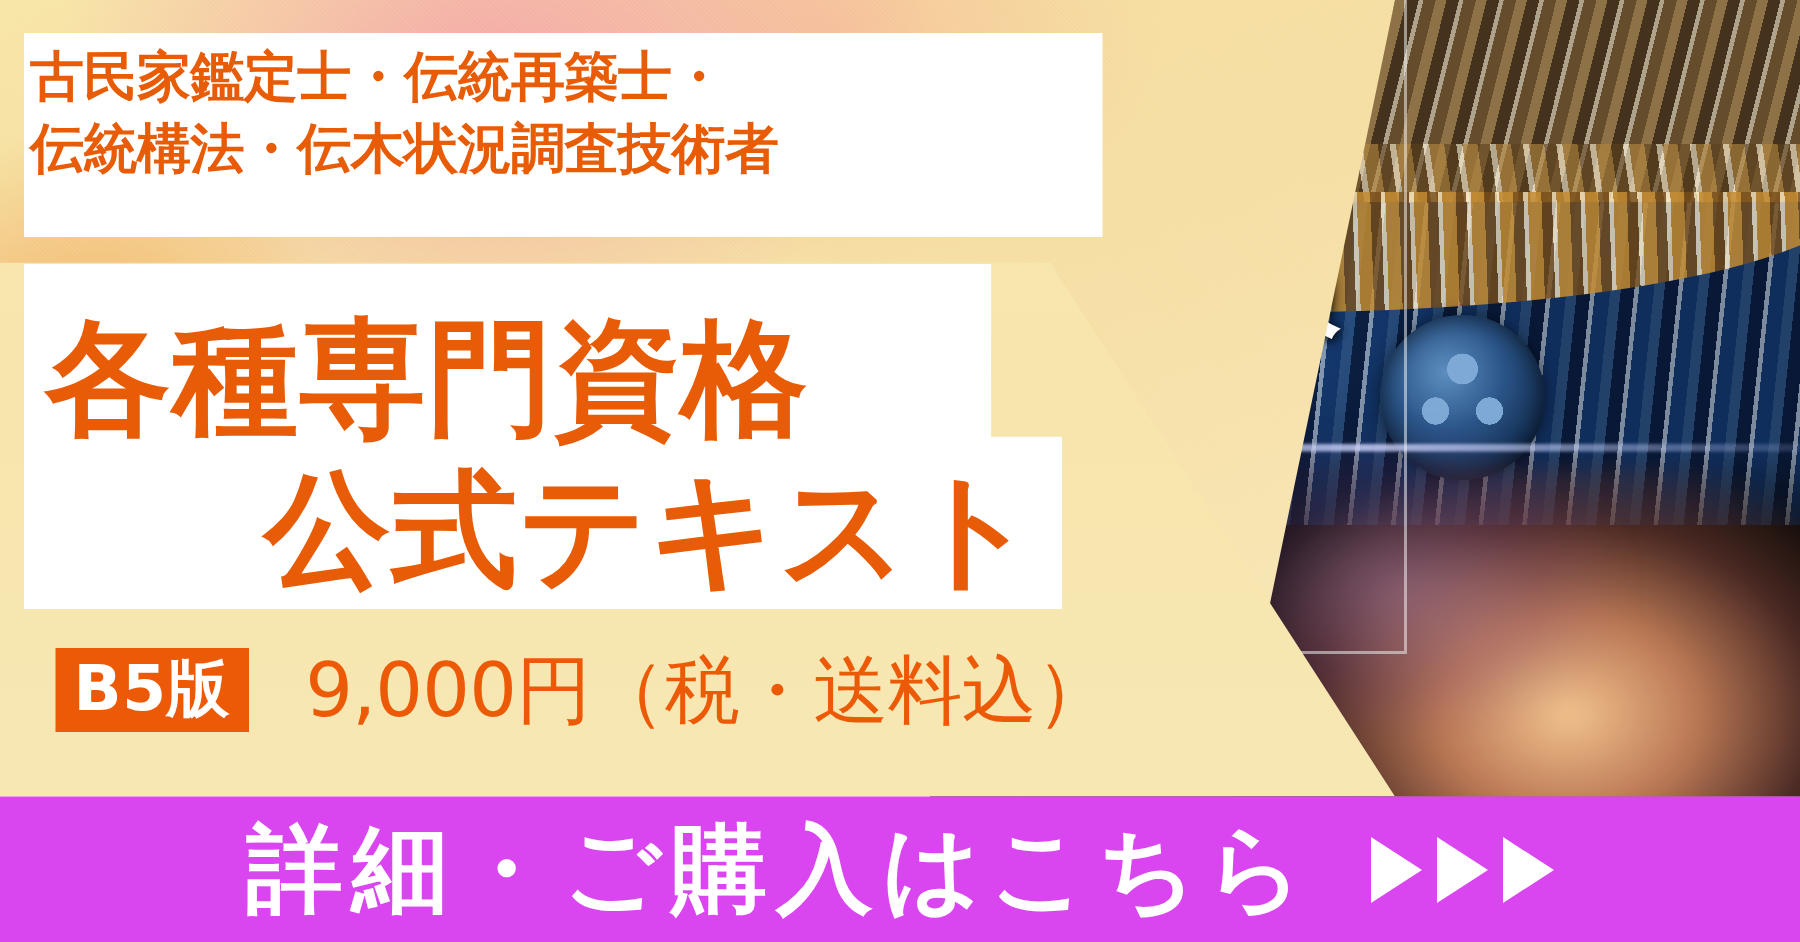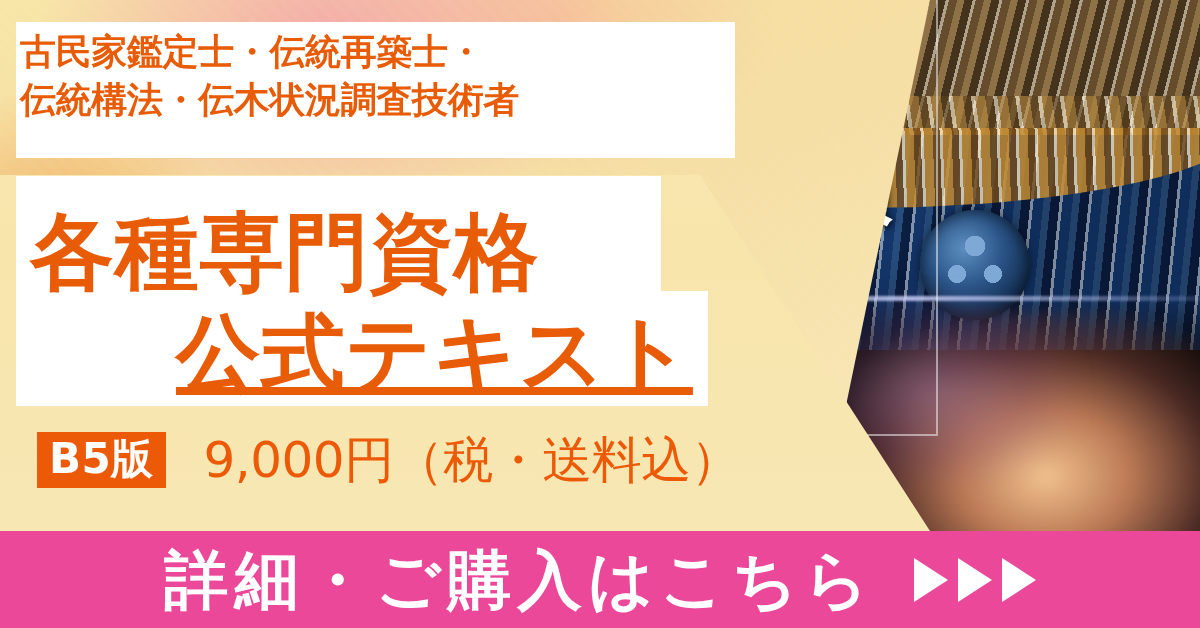--- a/index.html
+++ b/index.html
@@ -192,21 +192,21 @@
   .sub-head .l2{display:block;}
 
   .main-head{
     position:absolute;left:16px;top:182px;width:680px;
     font-weight:700;color:#e85c07;
     font-family:"DejaVu Sans","Liberation Sans",sans-serif;
     line-height:1.04;
     margin-top:27px;
   }
   .main-head .mh1{display:block;font-size:84px;padding-left:14px;letter-spacing:.01em;}
-  .main-head .mh2{display:block;font-size:84px;padding-left:160px;margin-top:14px;letter-spacing:.01em;text-decoration:underline;}
+  .main-head .mh2{display:block;font-size:84px;padding-left:160px;margin-top:14px;letter-spacing:.01em;}
 
   
   .price-row{
     position:absolute;left:18px;top:428px;height:64px;
     display:flex;align-items:center;
   }
   .badge{
     background:#ec5a07;color:#ffffff;
     font-size:42px;font-weight:700;
     font-family:"DejaVu Sans","Liberation Sans",sans-serif;
@@ -217,21 +217,21 @@
   .price{
     margin-left:38px;color:#ec5a07;
     font-size:50px;font-weight:400;line-height:1;
     font-family:"DejaVu Sans","Liberation Sans",sans-serif;
     letter-spacing:-0.01em;white-space:nowrap;
   }
 
   
   .cta{
     position:absolute;left:0;top:531px;width:1200px;height:97px;
-    background:#ec4899;
+    background:#d946ef;
     display:flex;align-items:center;justify-content:center;
     cursor:pointer;
     gap:12px;
   }
   .cta-text{
     color:#ffffff;font-size:64px;font-weight:700;line-height:1;
     font-family:"DejaVu Sans","Liberation Sans",sans-serif;
     letter-spacing:.10em;white-space:nowrap;
   }
   .cta-arrows{

